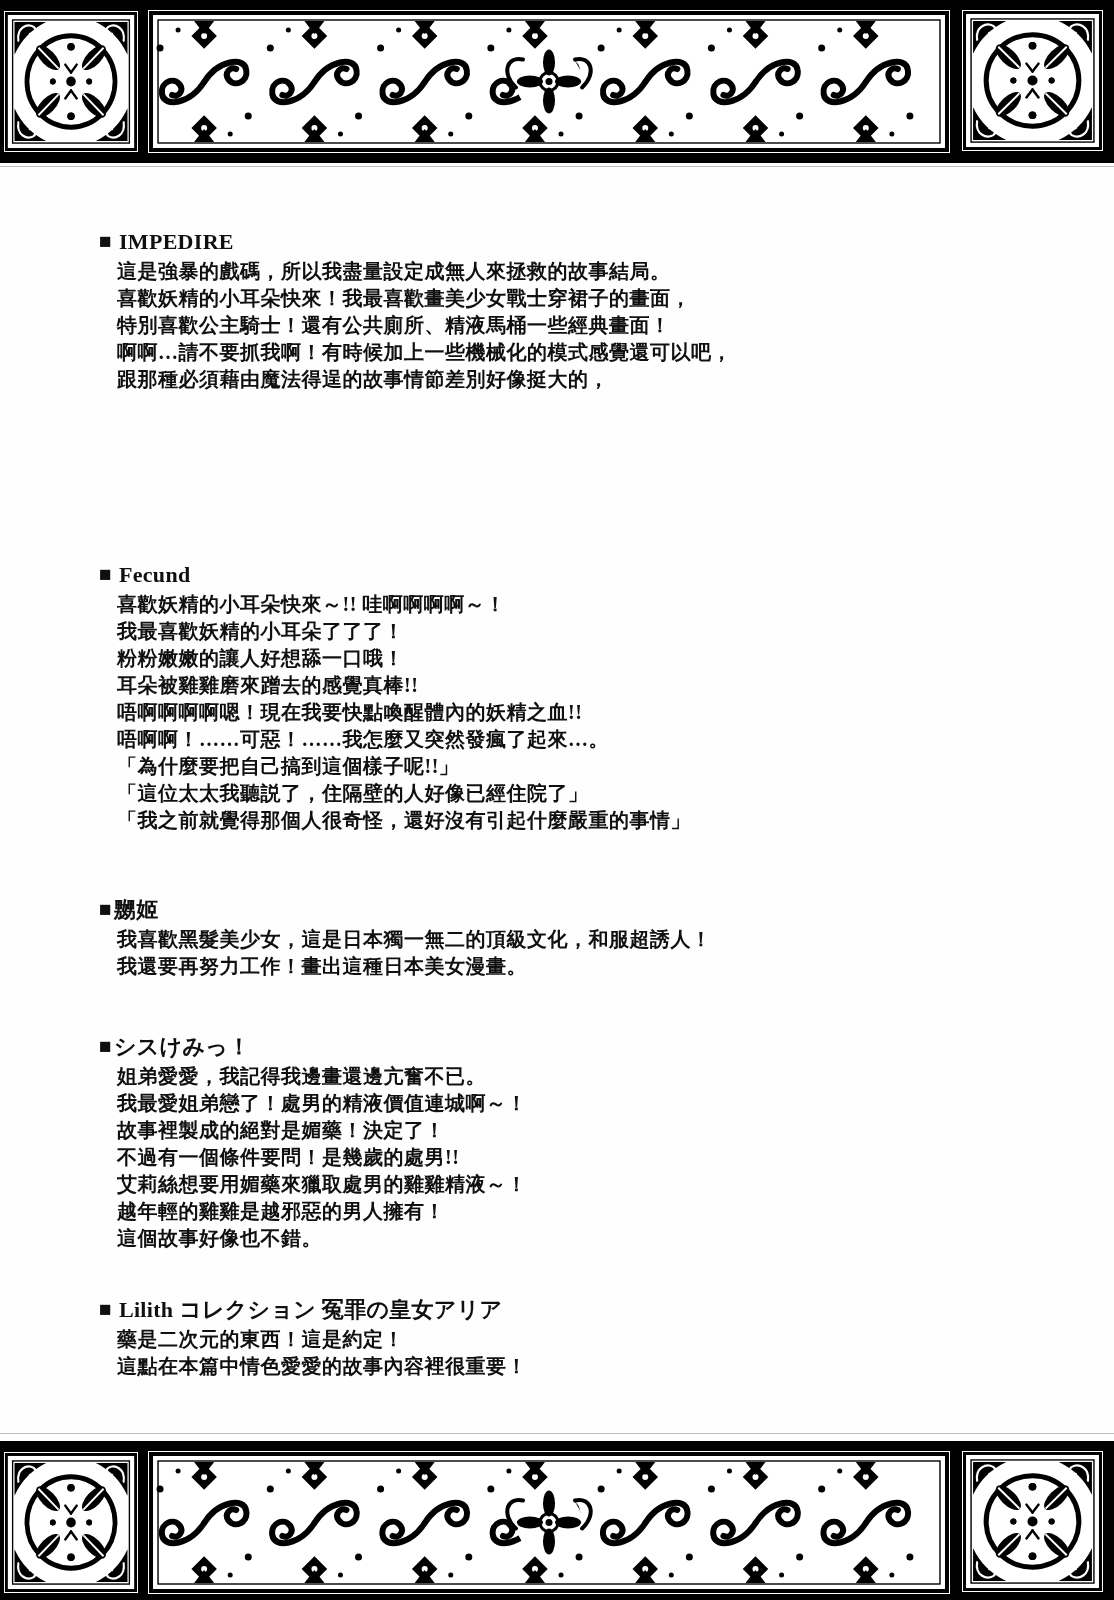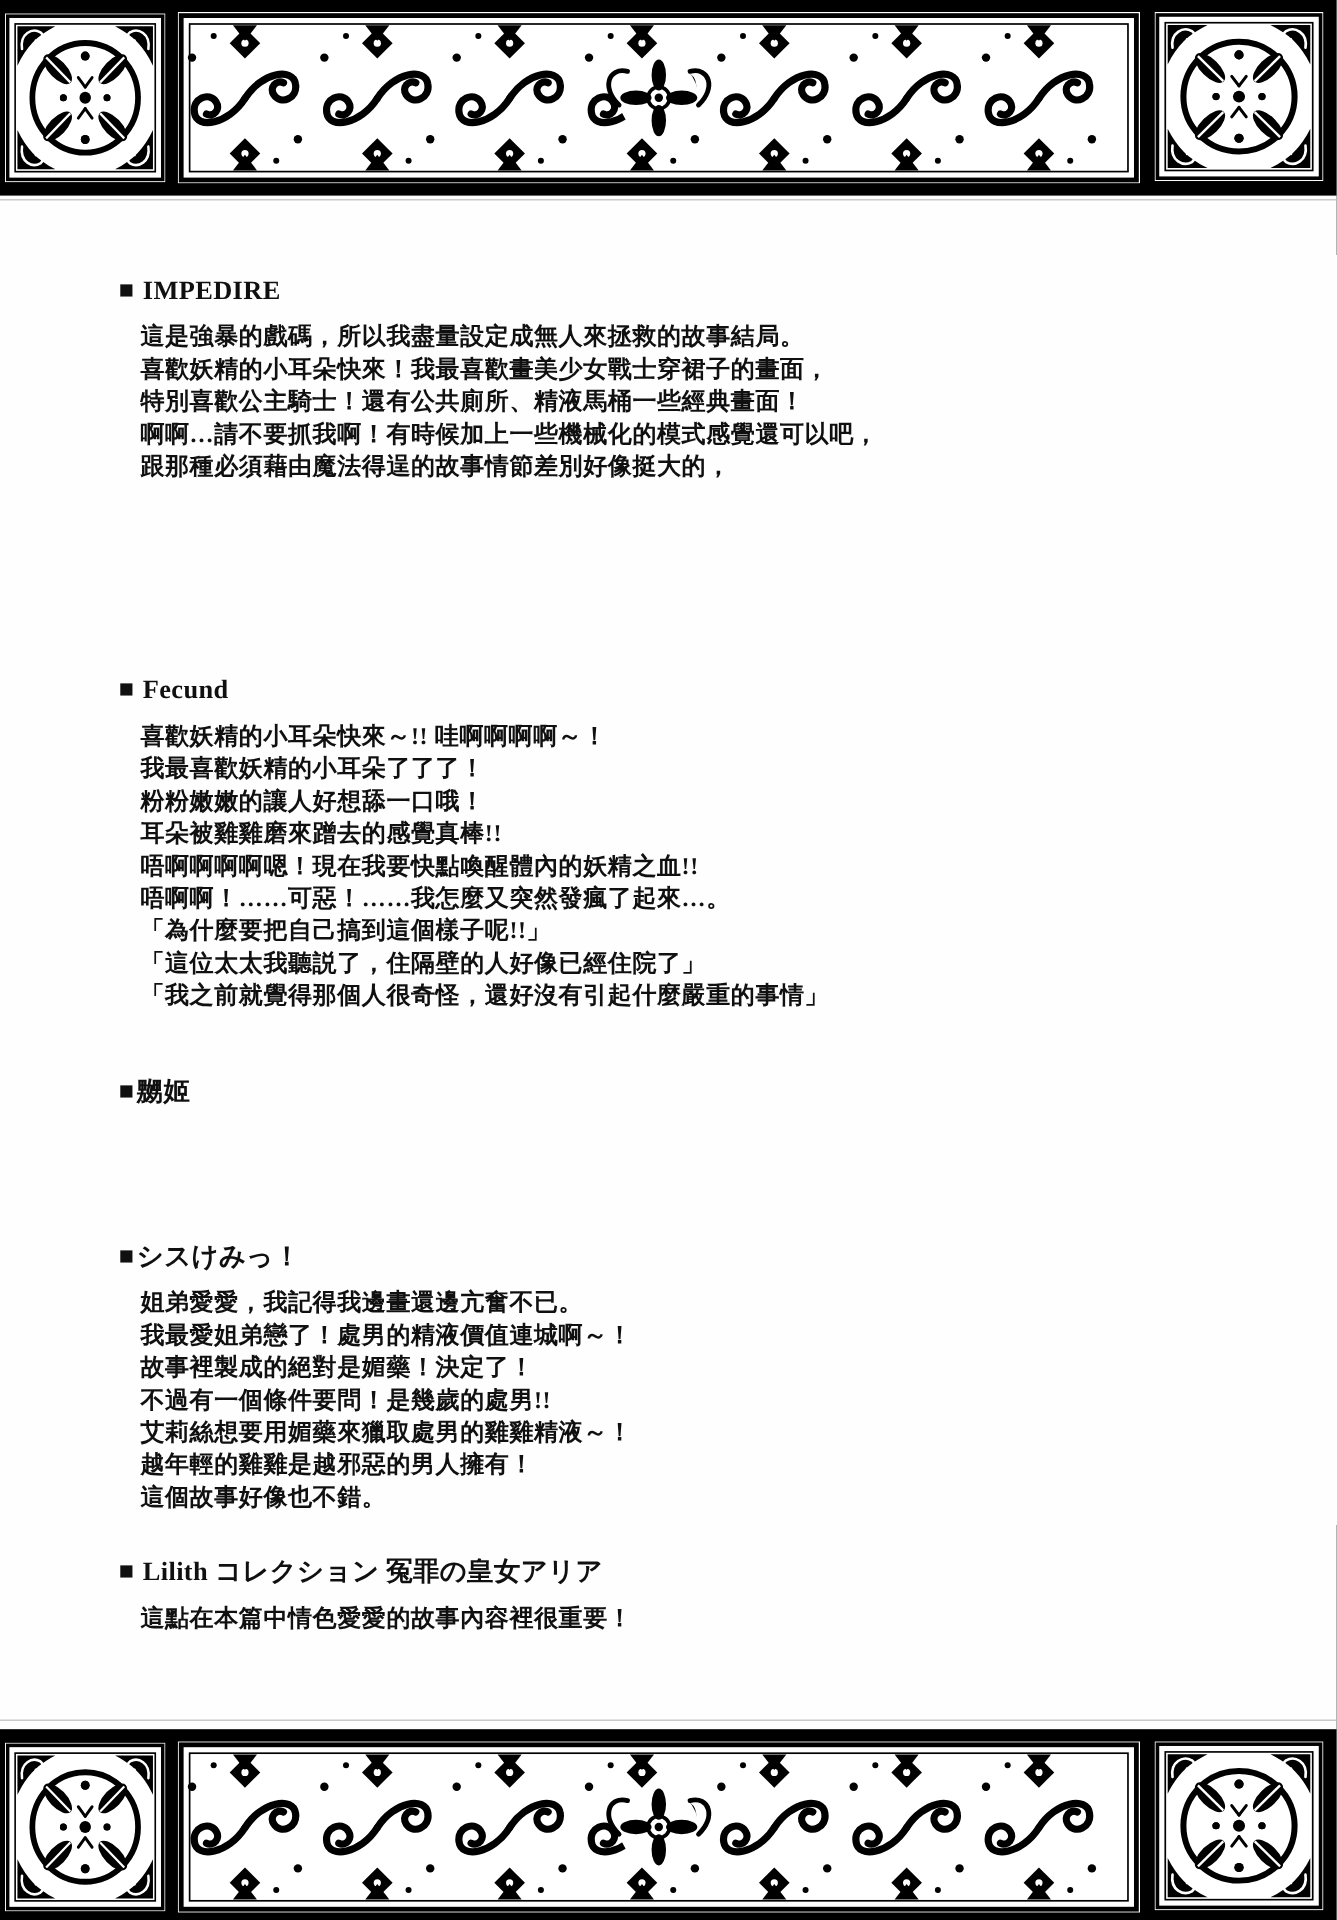--- a/index.html
+++ b/index.html
@@ -23,21 +23,21 @@
   .hairline{position:absolute;left:0;width:1114px;height:1px;background:#bdbdbd;}
   .hairline-top{top:166px;}
   .hairline-bottom{top:1433px;}
   .defs-hidden{position:absolute;width:0;height:0;overflow:hidden;}
   
   .entry{position:absolute;left:99px;width:980px;}
   .hd{margin:0;font-size:22px;line-height:28px;font-weight:bold;
       display:flex;align-items:center;gap:7px;white-space:nowrap;letter-spacing:.3px;}
   .hd.tight{gap:2px;}
   .sqmark{flex:none;font-size:21px;line-height:1;transform:translateY(-1px);}
-  .body{margin:12px 0 0 18px;font-family:Liberation Serif, serif;}
+  .body{margin:2px 0 0 18px;font-family:Liberation Serif, serif;}
   .ln{margin:0;font-size:20px;line-height:27px;font-weight:bold;
       letter-spacing:.5px;white-space:nowrap;}
   .s1{top:228px;} .s2{top:561px;} .s3{top:896px;} .s4{top:1033px;} .s5{top:1296px;}
 </style>
 </head>
 <body>
 
 <svg class="defs-hidden" aria-hidden="true">
   <defs>
 
@@ -145,20 +145,24 @@
       <p class="ln">「這位太太我聽説了，住隔壁的人好像已經住院了」</p>
       <p class="ln">「我之前就覺得那個人很奇怪，還好沒有引起什麼嚴重的事情」</p>
     </div>
   </section>
 
   <section class="entry s3">
     <h2 class="hd tight">
       <span class="sqmark">■</span>
       <span>嬲姬</span>
     </h2>
+    <div class="body">
+      <p class="ln">我喜歡黑髮美少女，這是日本獨一無二的頂級文化，和服超誘人！</p>
+      <p class="ln">我還要再努力工作！畫出這種日本美女漫畫。</p>
+    </div>
   </section>
 
   <section class="entry s4">
     <h2 class="hd tight">
       <span class="sqmark">■</span>
       <span>シスけみっ！</span>
     </h2>
     <div class="body">
       <p class="ln">姐弟愛愛，我記得我邊畫還邊亢奮不已。</p>
       <p class="ln">我最愛姐弟戀了！處男的精液價值連城啊～！</p>
@@ -169,20 +173,21 @@
       <p class="ln">這個故事好像也不錯。</p>
     </div>
   </section>
 
   <section class="entry s5">
     <h2 class="hd">
       <span class="sqmark">■</span>
       <span>Lilith コレクション 冤罪の皇女アリア</span>
     </h2>
     <div class="body">
+      <p class="ln">藥是二次元的東西！這是約定！</p>
       <p class="ln">這點在本篇中情色愛愛的故事內容裡很重要！</p>
     </div>
   </section>
 
   <div class="hairline hairline-bottom"></div>
 
   <div class="band band-bottom">
     <svg class="orn orn-sq-l">
         <use href="#sq-orn" width="100%" height="100%"></use>
       </svg>

